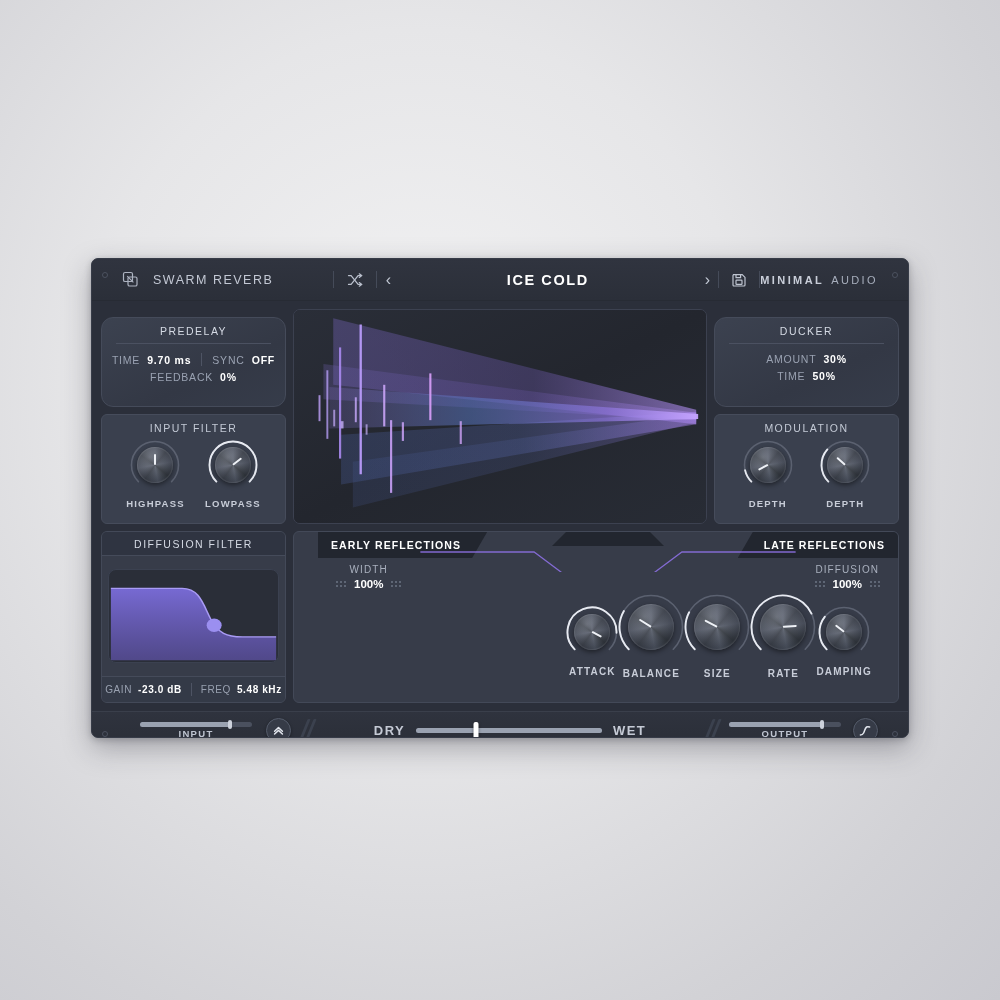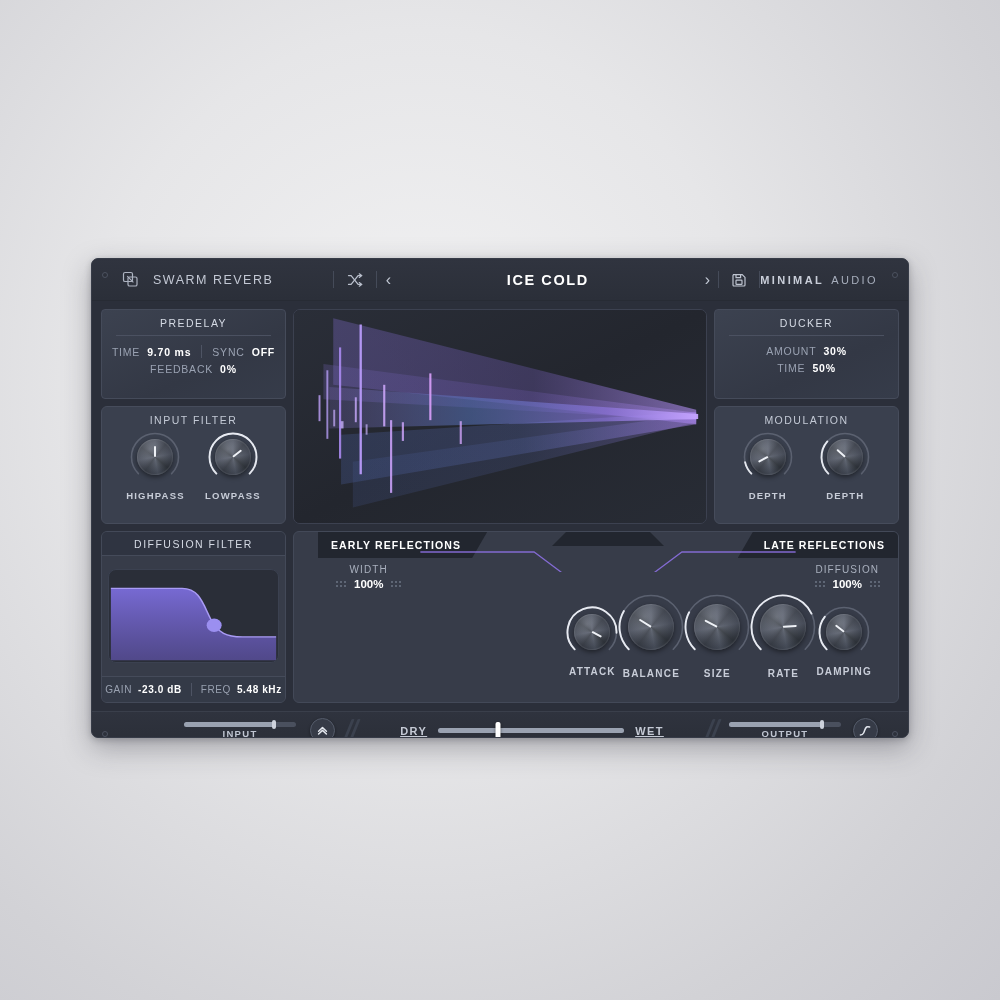--- a/index.html
+++ b/index.html
@@ -109,21 +109,21 @@
     padding-top: 9px;
   }
   .kv-lab { color: #9aa2b2; }
   .kv-val { color: #ffffff; font-weight: 700; }
   .vsep { width: 1px; height: 13px; background: #4e5464; margin: 0 3px; }
 
   
   .predelay {
     height: 90px; flex: 0 0 90px;
     background: linear-gradient(155deg, #3c4250 0%, #333845 62%, #363c4a 100%);
-    border: 1px solid #454b5a; border-radius: 4px;
+    border: 1px solid #454b5a; border-radius: 12px; margin-top: 8px;
   }
   .filterblock {
     flex: 1;
     background: #3a404e;
     border: 1px solid #464c5b; border-radius: 6px;
     display: flex; flex-direction: column;
   }
   .knob-row {
     flex: 1; display: flex; align-items: flex-start; justify-content: space-around;
     padding: 0 14px;
@@ -237,42 +237,41 @@
   .main-knobs .knob-label { font-size: 10px; }
 
   
   .footer {
     height: 38px; flex: 0 0 38px;
     background: linear-gradient(#2f333e, #2a2e37);
     border-top: 1px solid #3a3f4b;
     display: flex; align-items: center;
     position: relative;
     margin-top: 8px;
-    padding-left: 44px;
   }
   .slider-group { display: flex; flex-direction: column; align-items: center; gap: 1px; }
   .slider {
     position: relative; height: 5px; border-radius: 3px;
     background: #4a505e; cursor: pointer;
   }
   .slider .fill { position: absolute; left: 0; top: 0; bottom: 0; border-radius: 3px; background: #9aa2b1; }
   .slider .knob-h {
     position: absolute; top: -2px; width: 4px; height: 9px; border-radius: 2px;
     background: #cdd2dc; transform: translateX(-50%);
   }
   .slider-label { font-size: 9.5px; letter-spacing: 1.3px; color: #bfc5d1; font-weight: 700; }
 
   .drywet { display: flex; align-items: center; gap: 11px; }
   .drywet .slider { width: 186px; height: 5px; }
   .drywet .handle {
     position: absolute; top: -6px; width: 5px; height: 17px; border-radius: 2px;
     background: #ffffff; transform: translateX(-50%);
     box-shadow: 0 1px 3px rgba(0,0,0,.5);
   }
-  .dw-label { font-size: 11px; letter-spacing: 1.4px; color: #c5cad5; font-weight: 700; text-decoration: underline; }
+  .dw-label { font-size: 13px; letter-spacing: 1.4px; color: #c5cad5; font-weight: 700; }
 
   .round-btn {
     width: 25px; height: 25px; border-radius: 50%;
     background: #363b47; border: 1px solid #555c6b;
     display: flex; align-items: center; justify-content: center;
     color: #e3e7ee; cursor: pointer;
     box-shadow: 0 1px 3px rgba(0,0,0,.4);
   }
   .slashes { display: flex; gap: 3px; transform: skewX(-22deg); }
   .slashes i { width: 3px; height: 23px; background: #3b414e; display: block; border-radius: 1px; }

